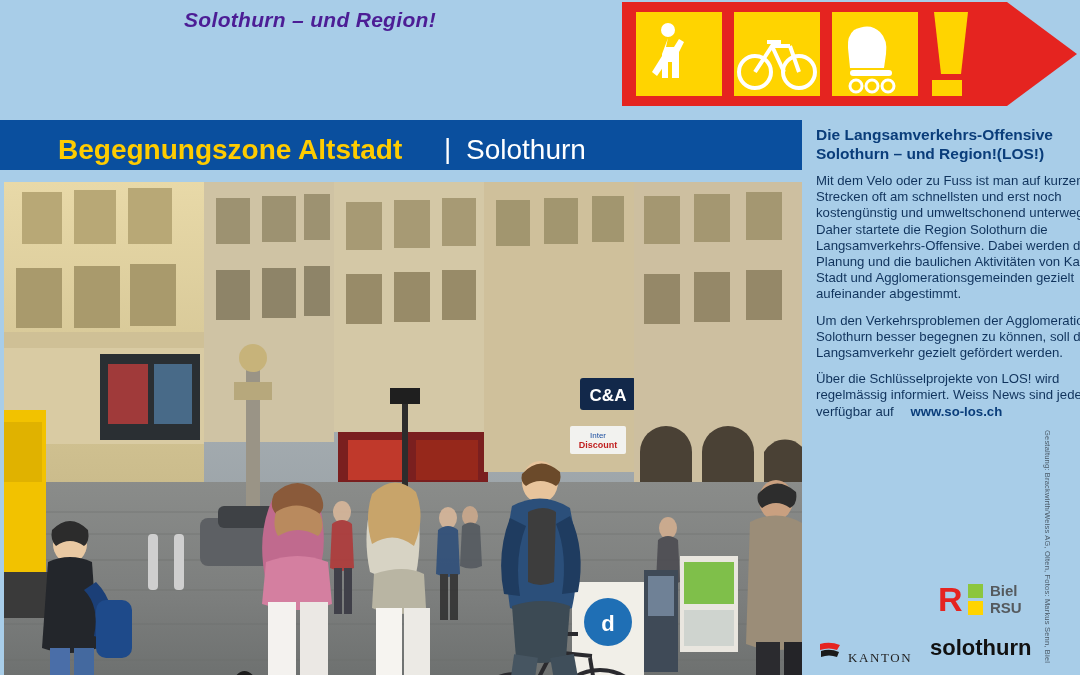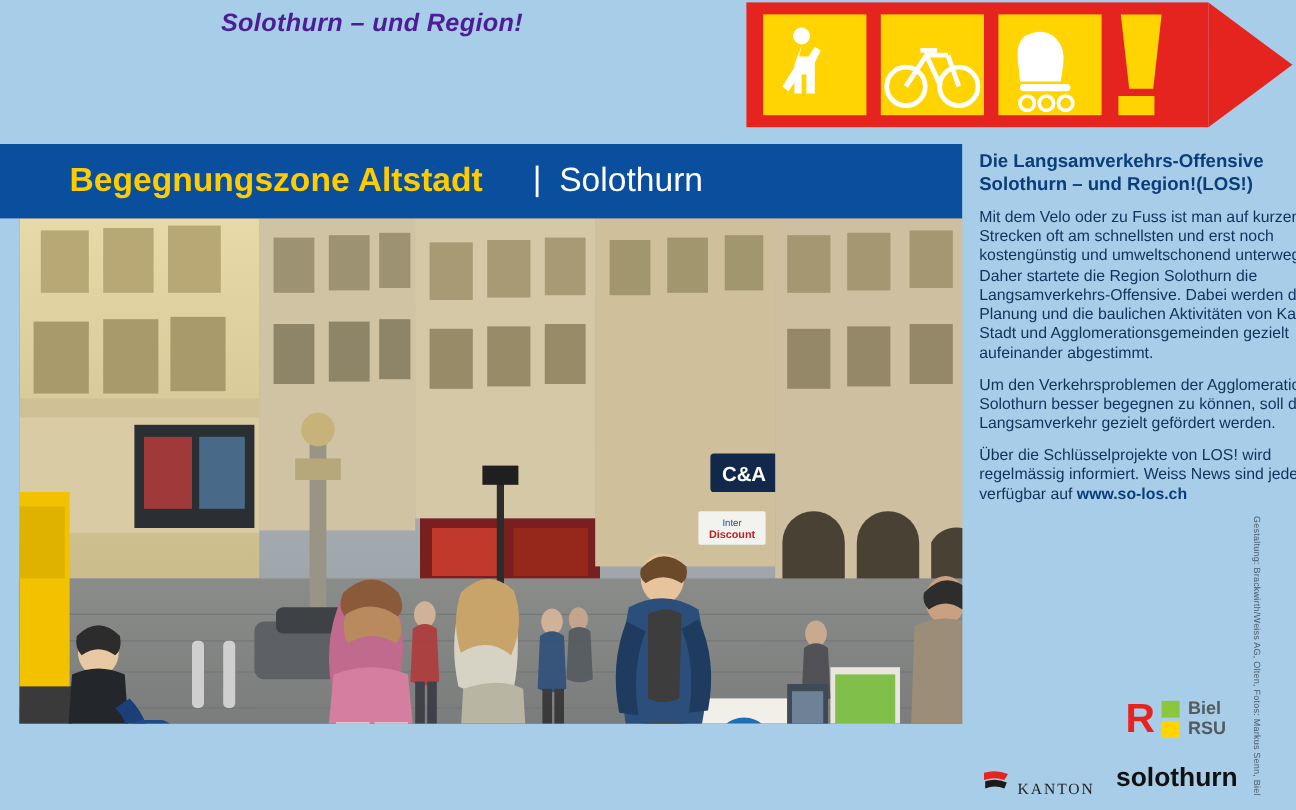--- a/index.html
+++ b/index.html
@@ -53,21 +53,21 @@
   .logo-letters {
     position: absolute;
     left: 0; top: 0;
     width: 385px; height: 104px;
   }
 
   
   .title-bar {
     position: absolute;
     left: 0; top: 120px;
-    width: 802px; height: 62px;
+    width: 802px; height: 50px;
     background: #0a4f9e;
   }
   .title-main {
     position: absolute;
     left: 58px; top: 14px;
     color: #ffcc00;
     font-size: 28px;
     font-weight: bold;
   }
   .title-sep {
@@ -81,22 +81,22 @@
     position: absolute;
     left: 466px; top: 14px;
     color: #ffffff;
     font-size: 28px;
     font-weight: normal;
   }
 
   
   .photo {
     position: absolute;
-    left: 16px; top: 182px;
-    width: 802px; height: 421px;
+    left: 4px; top: 182px;
+    width: 802px; height: 493px;
     overflow: hidden;
     background: #6b6f72;
   }
   .photo-svg { display: block; }
 
   
   .right-col {
     position: absolute;
     left: 802px; top: 110px;
     width: 324px; height: 565px;
@@ -114,20 +114,21 @@
   .rc-para {
     color: #10335c;
     font-size: 13.2px;
     line-height: 16.2px;
     margin-bottom: 10px;
   }
   .rc-link {
     color: #0a3d7a;
     font-weight: bold;
     text-decoration: none;
+    margin-left: 13px;
   }
 
   
   .logo-replа {
     position: absolute;
     left: 938px; top: 582px;
     width: 100px; height: 42px;
   }
   .repla-r {
     position: absolute; left: 0; top: 0;

